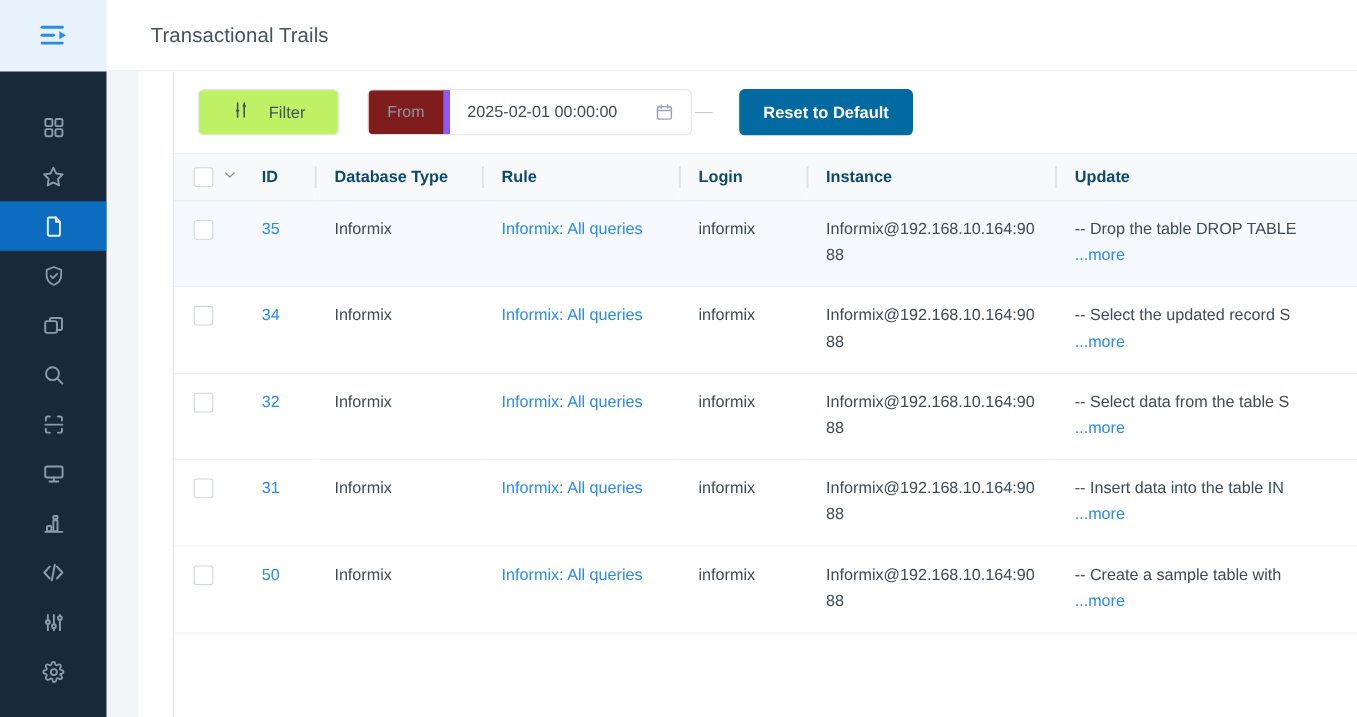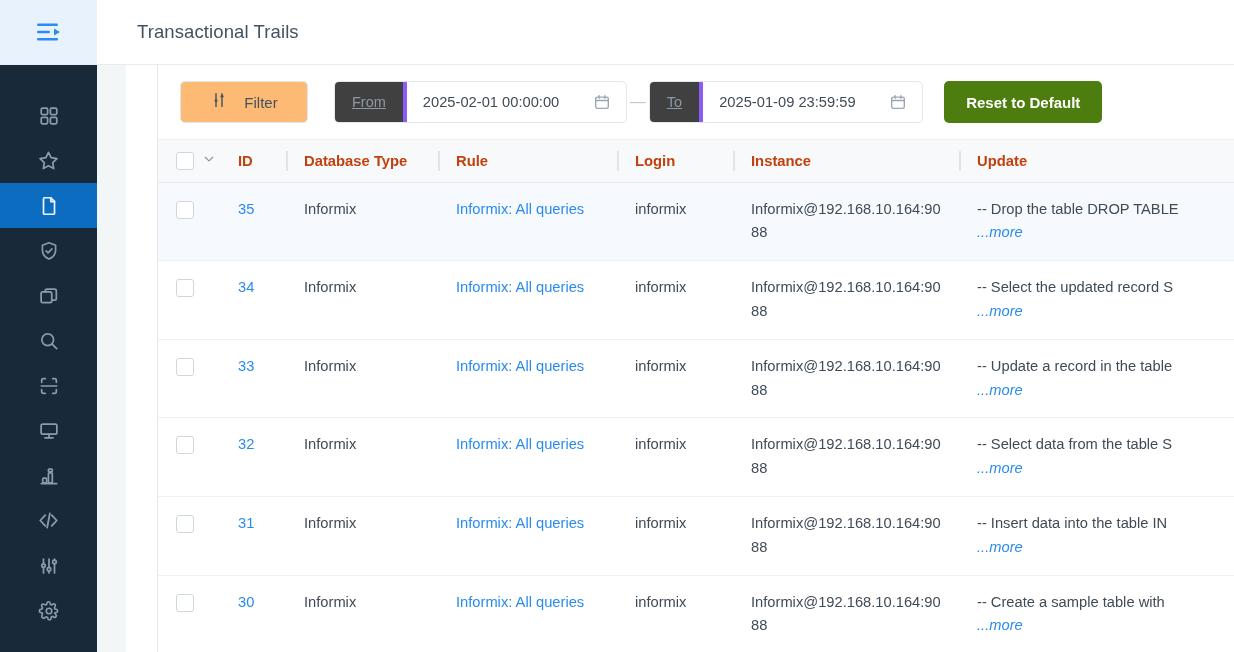--- a/index.html
+++ b/index.html
@@ -69,81 +69,80 @@
   .toolbar {
     height: 75px; flex: 0 0 75px;
     display: flex; align-items: center;
     padding: 0 22px;
     border-bottom: 1px solid #edf0f2;
     background: #fff;
   }
   .filter-btn {
     height: 42px; min-width: 128px;
     border: 1px solid #e2e7eb; border-radius: 5px;
-    background: #fdba74;
+    background: #bef264;
     display: flex; align-items: center; justify-content: center;
     gap: 16px;
     cursor: pointer;
     padding: 0 18px;
   }
   .filter-btn .lbl { font-size: 15px; color: #44525f; }
 
   .daterange {
     display: flex; align-items: center;
     margin-left: 26px;
   }
   .dfield {
     height: 42px;
     display: flex; align-items: stretch;
     border: 1px solid #e2e7eb; border-radius: 5px;
     background: #fff;
     overflow: hidden;
   }
   .dfield .dlabel {
-    background: #404040;
+    background: #7f1d1d;
     display: flex; align-items: center;
     padding: 0 17px;
     font-size: 14.5px; color: #8c98a4;
-    border-right: 4px solid #8b5cf6;
-    text-decoration: underline;
+    border-right: 6px solid #8b5cf6;
   }
   .dfield .dvalue {
     display: flex; align-items: center;
     padding: 0 16px 0 16px;
     font-size: 14.7px; color: #3f4b57;
     white-space: nowrap;
   }
   .dfield.from .dvalue { width: 186px; }
   .dfield.to   .dvalue { width: 186px; }
   .dfield .dcal {
     display: flex; align-items: center; padding-right: 15px;
     cursor: pointer;
   }
   .dsep { width: 22px; text-align: center; color: #c2cad1; font-size: 16px; }
 
   .reset-btn {
     margin-left: 21px;
     height: 42px;
-    background: #4d7c0f;
+    background: #0369a1;
     color: #fff;
     border: none; border-radius: 5px;
     font-size: 15px; font-weight: bold;
     padding: 0 22px;
     cursor: pointer;
     font-family: "Liberation Sans", sans-serif;
   }
 
   
   .table-wrap { flex: 1 1 auto; min-height: 0; overflow: hidden; position: relative; }
   table.grid { width: 100%; border-collapse: collapse; table-layout: fixed; }
   table.grid th {
     background: #f7f9fb;
     text-align: left;
     font-size: 14.8px;
-    color: #c2410c;
+    color: #0c4a6e;
     font-weight: bold;
     height: 42px;
     padding: 0 0 0 18px;
     border-bottom: 1px solid #e7ebee;
     position: relative;
     white-space: nowrap;
   }
   table.grid th.sepbefore::before {
     content: ""; position: absolute; left: 0; top: 11px; bottom: 11px;
     width: 2px; background: #dfe5ea;
@@ -154,21 +153,21 @@
     vertical-align: top;
     padding: 15px 14px 15px 18px;
     border-bottom: 1px solid #eef1f3;
     line-height: 1.62;
     word-break: break-word;
   }
   tr.row-hl td { background: #f6f9fd; }
   td.c-id { padding-left: 17px; }
   .lnk { color: #2a8bf0; cursor: pointer; text-align: center; }
   .lnk-id { color: #2a8bf0; cursor: pointer; }
-  .more { color: #2a8bf0; cursor: pointer; display: inline-block; font-style: italic; }
+  .more { color: #2a8bf0; cursor: pointer; display: inline-block; }
 
   .chk {
     width: 18px; height: 18px;
     border: 1px solid #cfd7de; border-radius: 3px;
     background: #fff; display: inline-block;
     cursor: pointer;
     vertical-align: middle;
   }
   th .chkhead-wrap { display: flex; align-items: center; gap: 8px; }
   .caret { display: inline-block; cursor: pointer; }
@@ -352,31 +351,20 @@
               <svg width="18" height="18" viewBox="0 0 24 24" fill="none" stroke="#9aa6b1" stroke-width="1.8" stroke-linecap="round" stroke-linejoin="round">
                 <rect x="3.6" y="5.4" width="16.8" height="15" rx="2"></rect>
                 <path d="M3.6 10h16.8"></path>
                 <path d="M8.2 3.4v3.6M15.8 3.4v3.6"></path>
               </svg>
             </div>
           </div>
 
           <div class="dsep">—</div>
 
-          <div class="dfield to">
-            <div class="dlabel">To</div>
-            <div class="dvalue">2025-01-09 23:59:59</div>
-            <div class="dcal">
-              <svg width="18" height="18" viewBox="0 0 24 24" fill="none" stroke="#9aa6b1" stroke-width="1.8" stroke-linecap="round" stroke-linejoin="round">
-                <rect x="3.6" y="5.4" width="16.8" height="15" rx="2"></rect>
-                <path d="M3.6 10h16.8"></path>
-                <path d="M8.2 3.4v3.6M15.8 3.4v3.6"></path>
-              </svg>
-            </div>
-          </div>
 
         </div>
 
         <button class="reset-btn">Reset to Default</button>
       </div>
 
       <div class="table-wrap">
         <table class="grid">
           <colgroup>
             <col class="w-chk">
@@ -428,32 +416,20 @@
               <td>Informix</td>
               <td><span class="lnk">Informix: All queries</span></td>
               <td>informix</td>
               <td>Informix@192.168.10.164:9088</td>
               <td>
                 <span>-- Select the updated record  S</span><br>
                 <span class="more">...more</span>
               </td>
             </tr>
 
-            <tr>
-              <td><span class="chk"></span></td>
-              <td class="c-id"><span class="lnk-id">33</span></td>
-              <td>Informix</td>
-              <td><span class="lnk">Informix: All queries</span></td>
-              <td>informix</td>
-              <td>Informix@192.168.10.164:9088</td>
-              <td>
-                <span>-- Update a record in the table</span><br>
-                <span class="more">...more</span>
-              </td>
-            </tr>
 
             <tr>
               <td><span class="chk"></span></td>
               <td class="c-id"><span class="lnk-id">32</span></td>
               <td>Informix</td>
               <td><span class="lnk">Informix: All queries</span></td>
               <td>informix</td>
               <td>Informix@192.168.10.164:9088</td>
               <td>
                 <span>-- Select data from the table  S</span><br>
@@ -469,21 +445,21 @@
               <td>informix</td>
               <td>Informix@192.168.10.164:9088</td>
               <td>
                 <span>-- Insert data into the table  IN</span><br>
                 <span class="more">...more</span>
               </td>
             </tr>
 
             <tr>
               <td><span class="chk"></span></td>
-              <td class="c-id"><span class="lnk-id">30</span></td>
+              <td class="c-id"><span class="lnk-id">50</span></td>
               <td>Informix</td>
               <td><span class="lnk">Informix: All queries</span></td>
               <td>informix</td>
               <td>Informix@192.168.10.164:9088</td>
               <td>
                 <span>-- Create a sample table with</span><br>
                 <span class="more">...more</span>
               </td>
             </tr>
 

